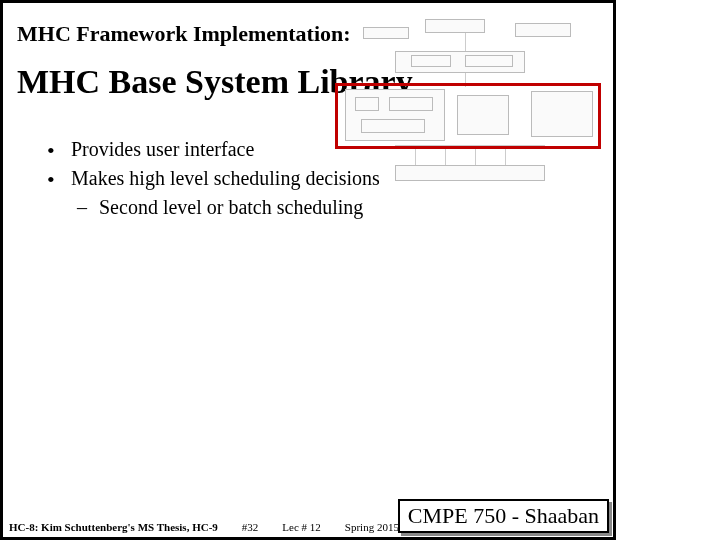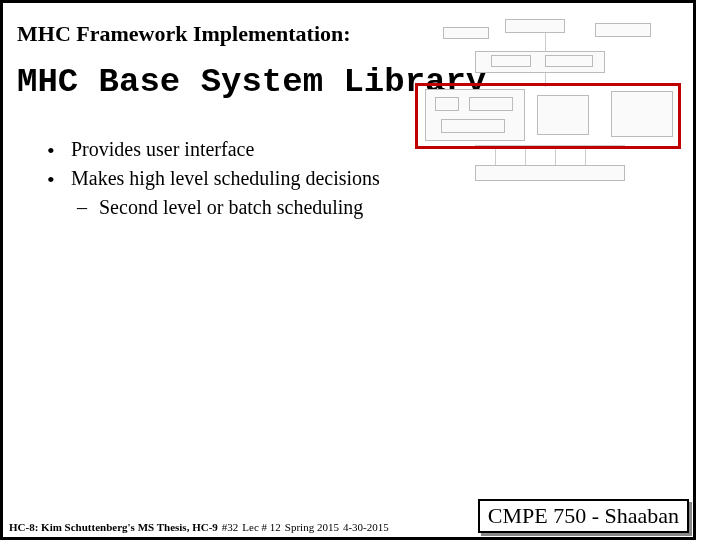--- a/index.html
+++ b/index.html
@@ -1,43 +1,43 @@
 <!DOCTYPE html>
 <html><head>
 <meta charset="utf-8">
 <style>
   * { margin: 0; padding: 0; box-sizing: border-box; }
   html, body { width: 720px; height: 540px; font-family: "Times New Roman", serif; background: #fff; overflow: hidden; }
   .slide {
-    width: 696px; height: 540px;
+    width: 616px; height: 540px;
     border: 3px solid #000;
     position: relative;
     background: #fff;
   }
   .header-area { padding: 18px 10px 6px 14px; }
   .subtitle { font-size: 22px; font-weight: bold; color: #000; }
-  .title { font-size: 34px; font-weight: bold; color: #000; margin-top: 16px; font-family: Liberation Mono, monospace; }
+  .title { font-size: 34px; font-weight: bold; color: #000; margin-top: 16px; }
   .content {
     padding: 30px 20px 0 40px;
     font-size: 20px;
     color: #000;
     max-width: 440px;
   }
   .content ul { list-style: none; }
   .content > ul > li { position: relative; padding-left: 28px; margin-bottom: 4px; line-height: 1.25; }
   .content > ul > li::before {
     content: "•"; position: absolute; left: 4px; top: 0; font-size: 22px;
   }
   .content ul ul li { position: relative; padding-left: 28px; margin-top: 4px; }
   .content ul ul li::before {
     content: "–"; position: absolute; left: 6px; top: 0;
   }
   .footer {
     position: absolute; left: 6px; bottom: 4px; right: 10px;
-    display: flex; align-items: flex-end; gap: 4px;
+    display: flex; align-items: flex-end; gap: 24px;
     font-size: 11px;
     justify-content: flex-end;
   }
   .footer-left { font-weight: bold; white-space: nowrap; }
   .footer-mid { white-space: nowrap; }
   .footer-spacer { flex: 1; }
   .course-badge {
     position: absolute; right: 4px; bottom: 4px;
     border: 2px solid #000;
     background: #fff;

